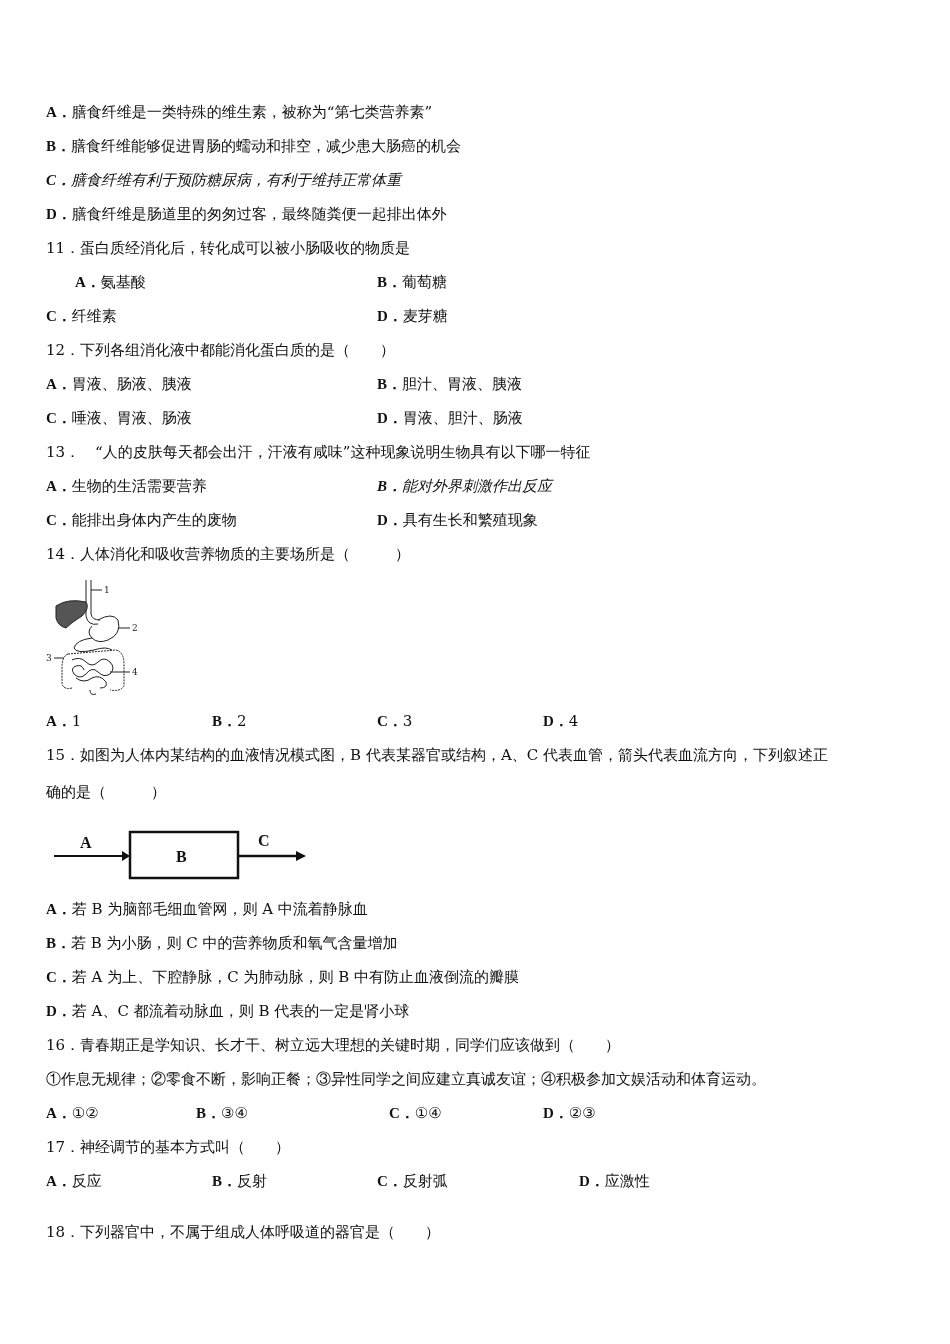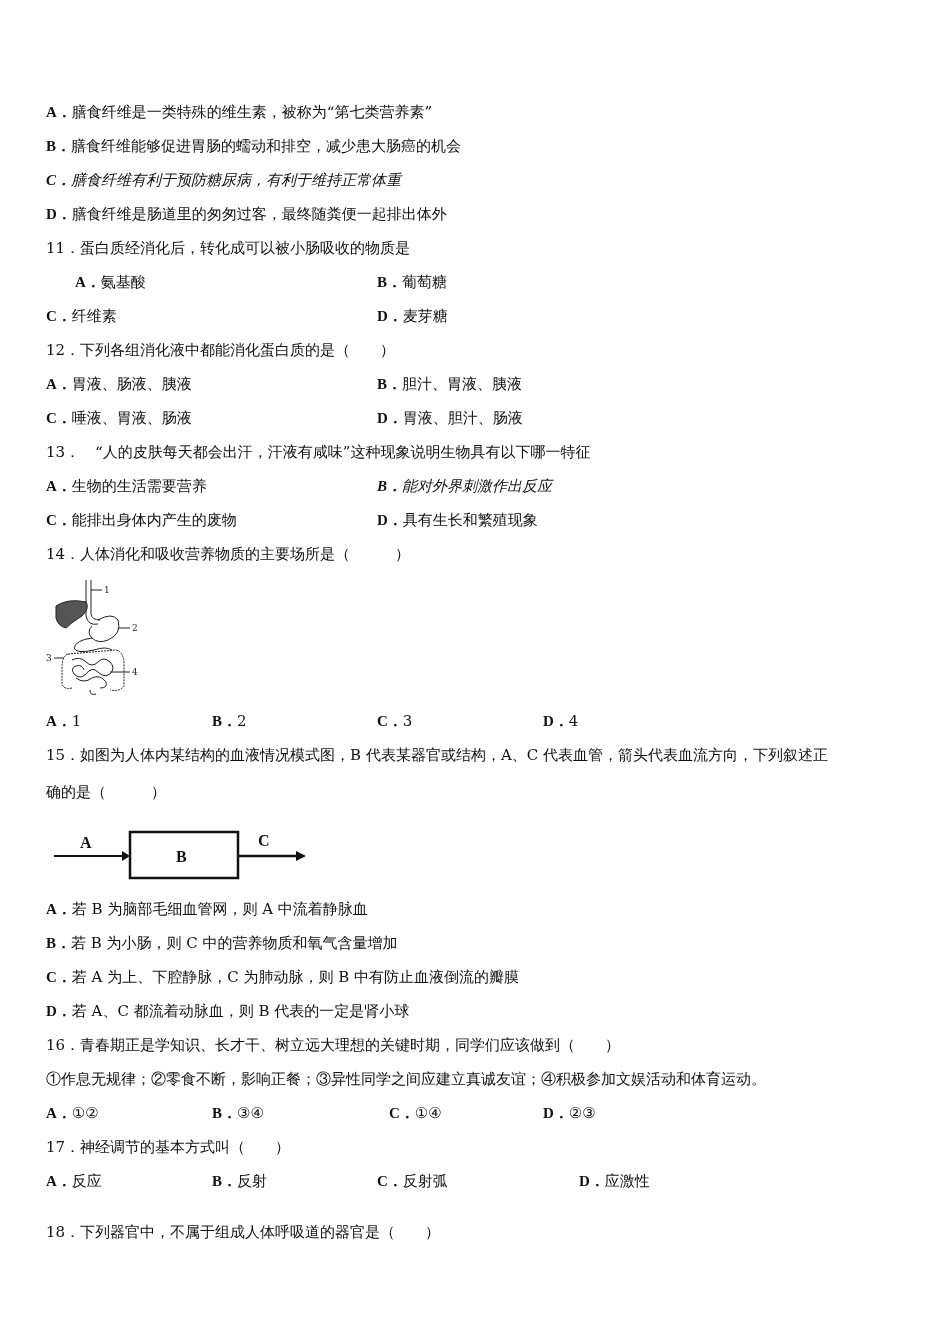--- a/index.html
+++ b/index.html
@@ -91,21 +91,21 @@
 </div>
 
 <div class="line" style="top:899px;"><span class="opt-label">A．</span><span>若 B 为脑部毛细血管网，则 A 中流着静脉血</span></div>
 <div class="line" style="top:933px;text-align:center;"><span class="opt-label">B．</span><span>若 B 为小肠，则 C 中的营养物质和氧气含量增加</span></div>
 <div class="line" style="top:967px;"><span class="opt-label">C．</span><span>若 A 为上、下腔静脉，C 为肺动脉，则 B 中有防止血液倒流的瓣膜</span></div>
 <div class="line" style="top:1001px;text-align:right;"><span class="opt-label">D．</span><span>若 A、C 都流着动脉血，则 B 代表的一定是肾小球</span></div>
 
 <div class="line" style="top:1035px;">16．青春期正是学知识、长才干、树立远大理想的关键时期，同学们应该做到（　　）</div>
 <div class="line" style="top:1069px;">①作息无规律；②零食不断，影响正餐；③异性同学之间应建立真诚友谊；④积极参加文娱活动和体育运动。</div>
 <div class="col" style="top:1103px; left:46px;"><span class="opt-label">A．</span><span>①②</span></div>
-<div class="col" style="top:1103px; left:212px;"><span class="opt-label">B．</span><span>③④</span></div>
+<div class="col" style="top:1103px; left:196px;"><span class="opt-label">B．</span><span>③④</span></div>
 <div class="col" style="top:1103px; left:389px;text-align:center;"><span class="opt-label">C．</span><span>①④</span></div>
 <div class="col" style="top:1103px; left:543px;"><span class="opt-label">D．</span><span>②③</span></div>
 
 <div class="line" style="top:1137px;">17．神经调节的基本方式叫（　　）</div>
 <div class="col" style="top:1171px; left:46px;"><span class="opt-label">A．</span><span>反应</span></div>
 <div class="col" style="top:1171px; left:212px;"><span class="opt-label">B．</span><span>反射</span></div>
 <div class="col" style="top:1171px; left:377px;"><span class="opt-label">C．</span><span>反射弧</span></div>
 <div class="col" style="top:1171px; left:543px;margin-left:36px;"><span class="opt-label">D．</span><span>应激性</span></div>
 
 <div class="line" style="top:1222px;">18．下列器官中，不属于组成人体呼吸道的器官是（　　）</div>

